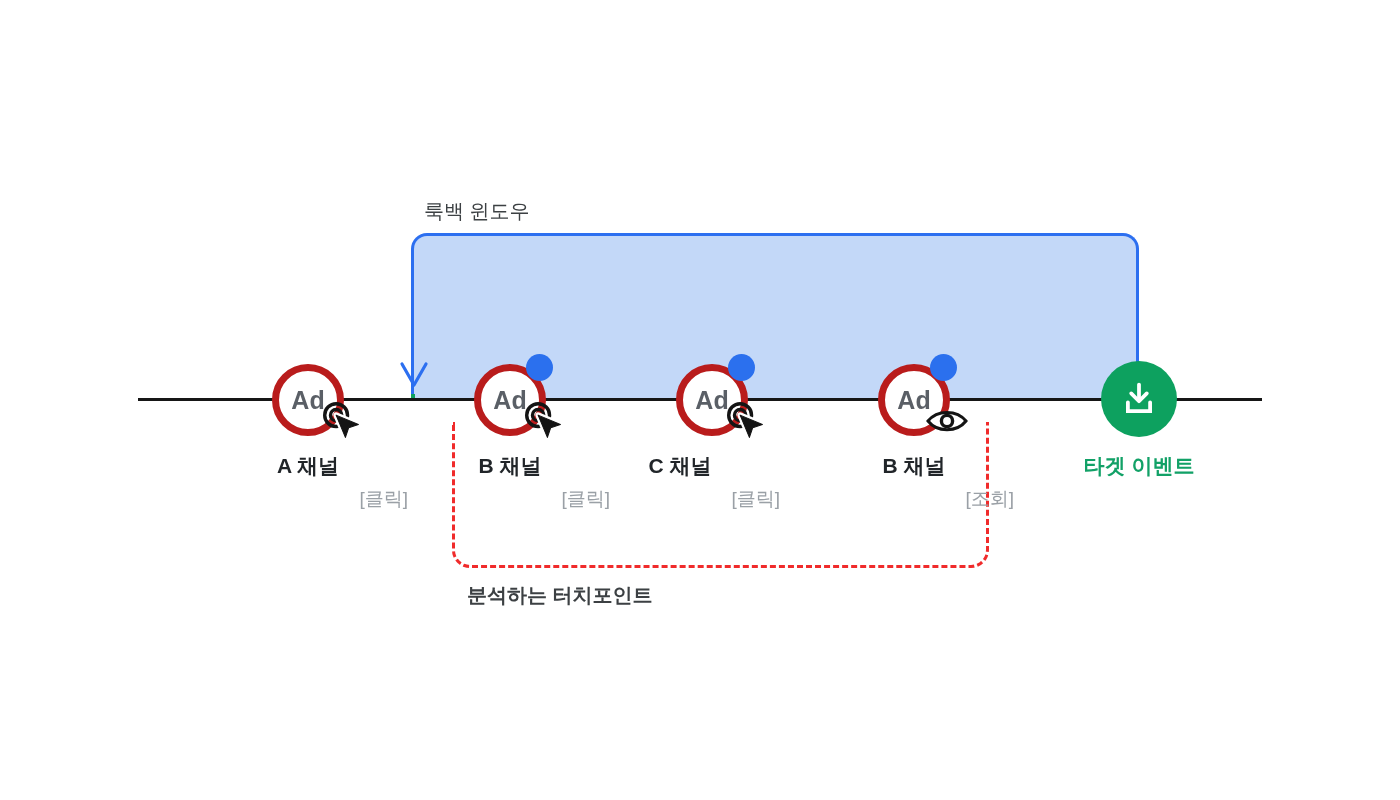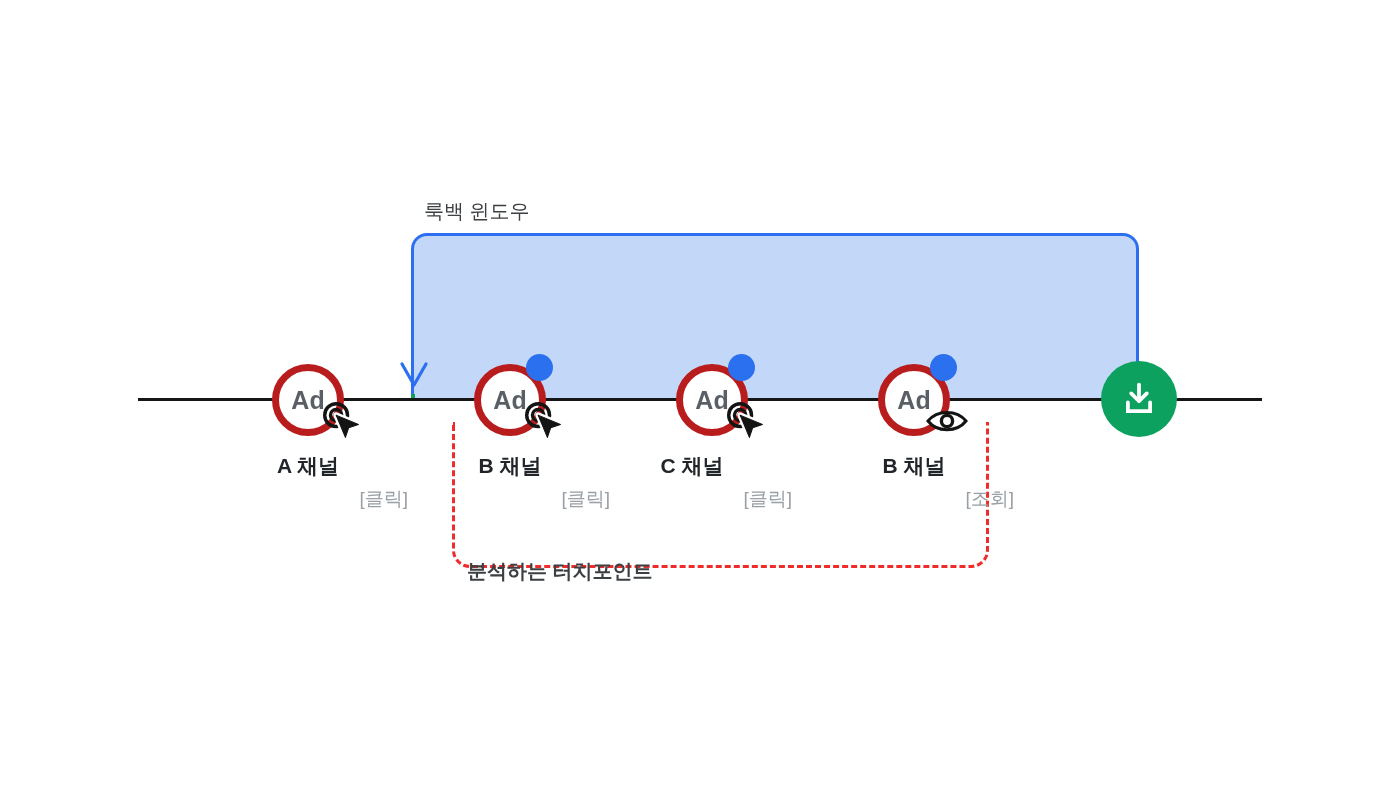--- a/index.html
+++ b/index.html
@@ -45,30 +45,30 @@
   .icon-eye-b2  {left:925px;top:406px;}
   
   .node-label{
     position:absolute;top:452px;width:200px;text-align:center;
     font-size:21px;font-weight:700;color:#212529;z-index:4;
   }
   .node-sublabel{
     position:absolute;top:486px;width:200px;text-align:right;
     font-size:19px;font-weight:400;color:#9AA0A6;z-index:4;
   }
-  .lx-a{left:208px;} .lx-b1{left:410px;} .lx-c{left:592px;} .lx-b2{left:814px;} .lx-ev{left:1039px;}
+  .lx-a{left:208px;} .lx-b1{left:410px;} .lx-c{left:580px;} .lx-b2{left:814px;} .lx-ev{left:1039px;}
   .event-label{color:#12A167;}
   
   .touchpoint-bracket{
     position:absolute;left:452px;top:422px;width:537px;height:146px;
     border-left:3.5px dashed #F02B2B;border-right:3.5px dashed #F02B2B;border-bottom:3.5px dashed #F02B2B;
     border-radius:0 0 18px 18px;box-sizing:border-box;z-index:2;
   }
   .touchpoint-label{
-    position:absolute;left:467px;top:558px;font-size:20px;font-weight:700;color:#3C4043;z-index:4;
+    position:absolute;left:467px;top:582px;font-size:20px;font-weight:700;color:#3C4043;z-index:4;
   }
 </style>
 </head>
 <body>
 
 <div class="canvas">
 
   <div class="lookback-box"></div>
   <div class="lookback-label">룩백 윈도우</div>
 
@@ -131,14 +131,15 @@
   <div class="node-label lx-b2">B 채널</div>
   <div class="node-sublabel lx-b2">[조회]</div>
 
   <div class="event-node">
     <svg width="40" height="40" viewBox="0 0 36 36">
       <path d="M18 5 V18.5" fill="none" stroke="#ffffff" stroke-width="3.4" stroke-linecap="round"></path>
       <path d="M11 13 L18 20 L25 13" fill="none" stroke="#ffffff" stroke-width="3.4" stroke-linecap="round" stroke-linejoin="round"></path>
       <path d="M8 21 V29 H28 V21" fill="none" stroke="#ffffff" stroke-width="3.4" stroke-linecap="round" stroke-linejoin="miter"></path>
     </svg>
   </div>
+  <div class="node-label event-label lx-ev">타겟 이벤트</div>
 
 </div>
 
 </body></html>

